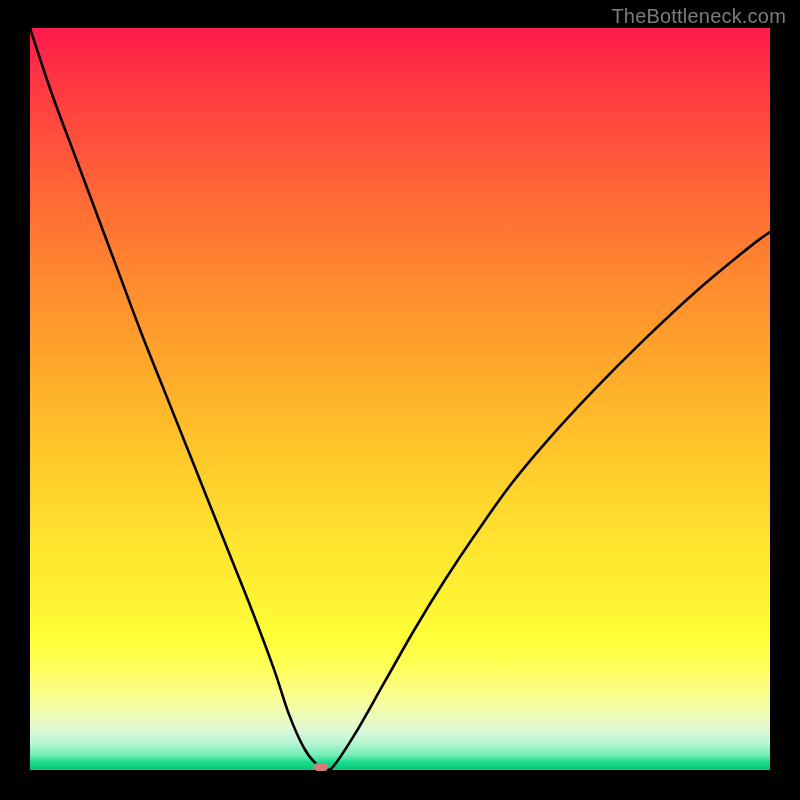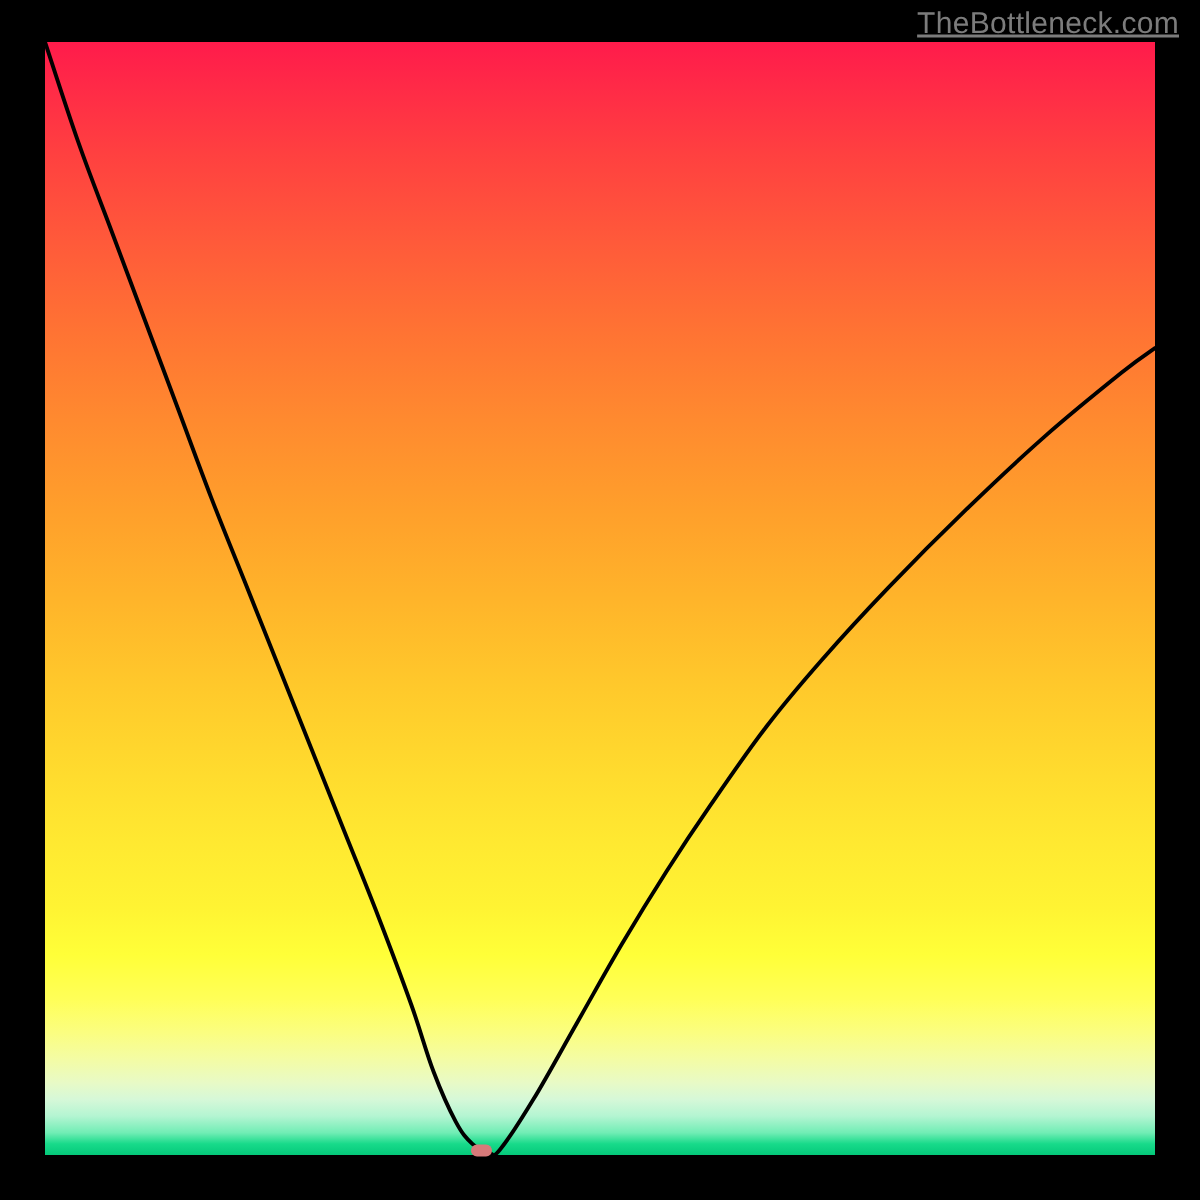--- a/index.html
+++ b/index.html
@@ -72,21 +72,20 @@
     transform: translate(-50%, -50%);
   }
   .watermark {
     position: absolute;
     top: 5px;
     right: 14px;
     color: #7c7c7c;
     font-size: 20px;
     font-weight: 500;
     letter-spacing: 0.2px;
-    text-decoration: underline;
   }
 </style>
 </head>
 <body>
 
 <div class="frame">
   <div class="watermark">TheBottleneck.com</div>
   <div class="plot">
     <div class="gradient-area"></div>
     <svg class="curve-svg" viewBox="0 0 740 742" preserveAspectRatio="none">

